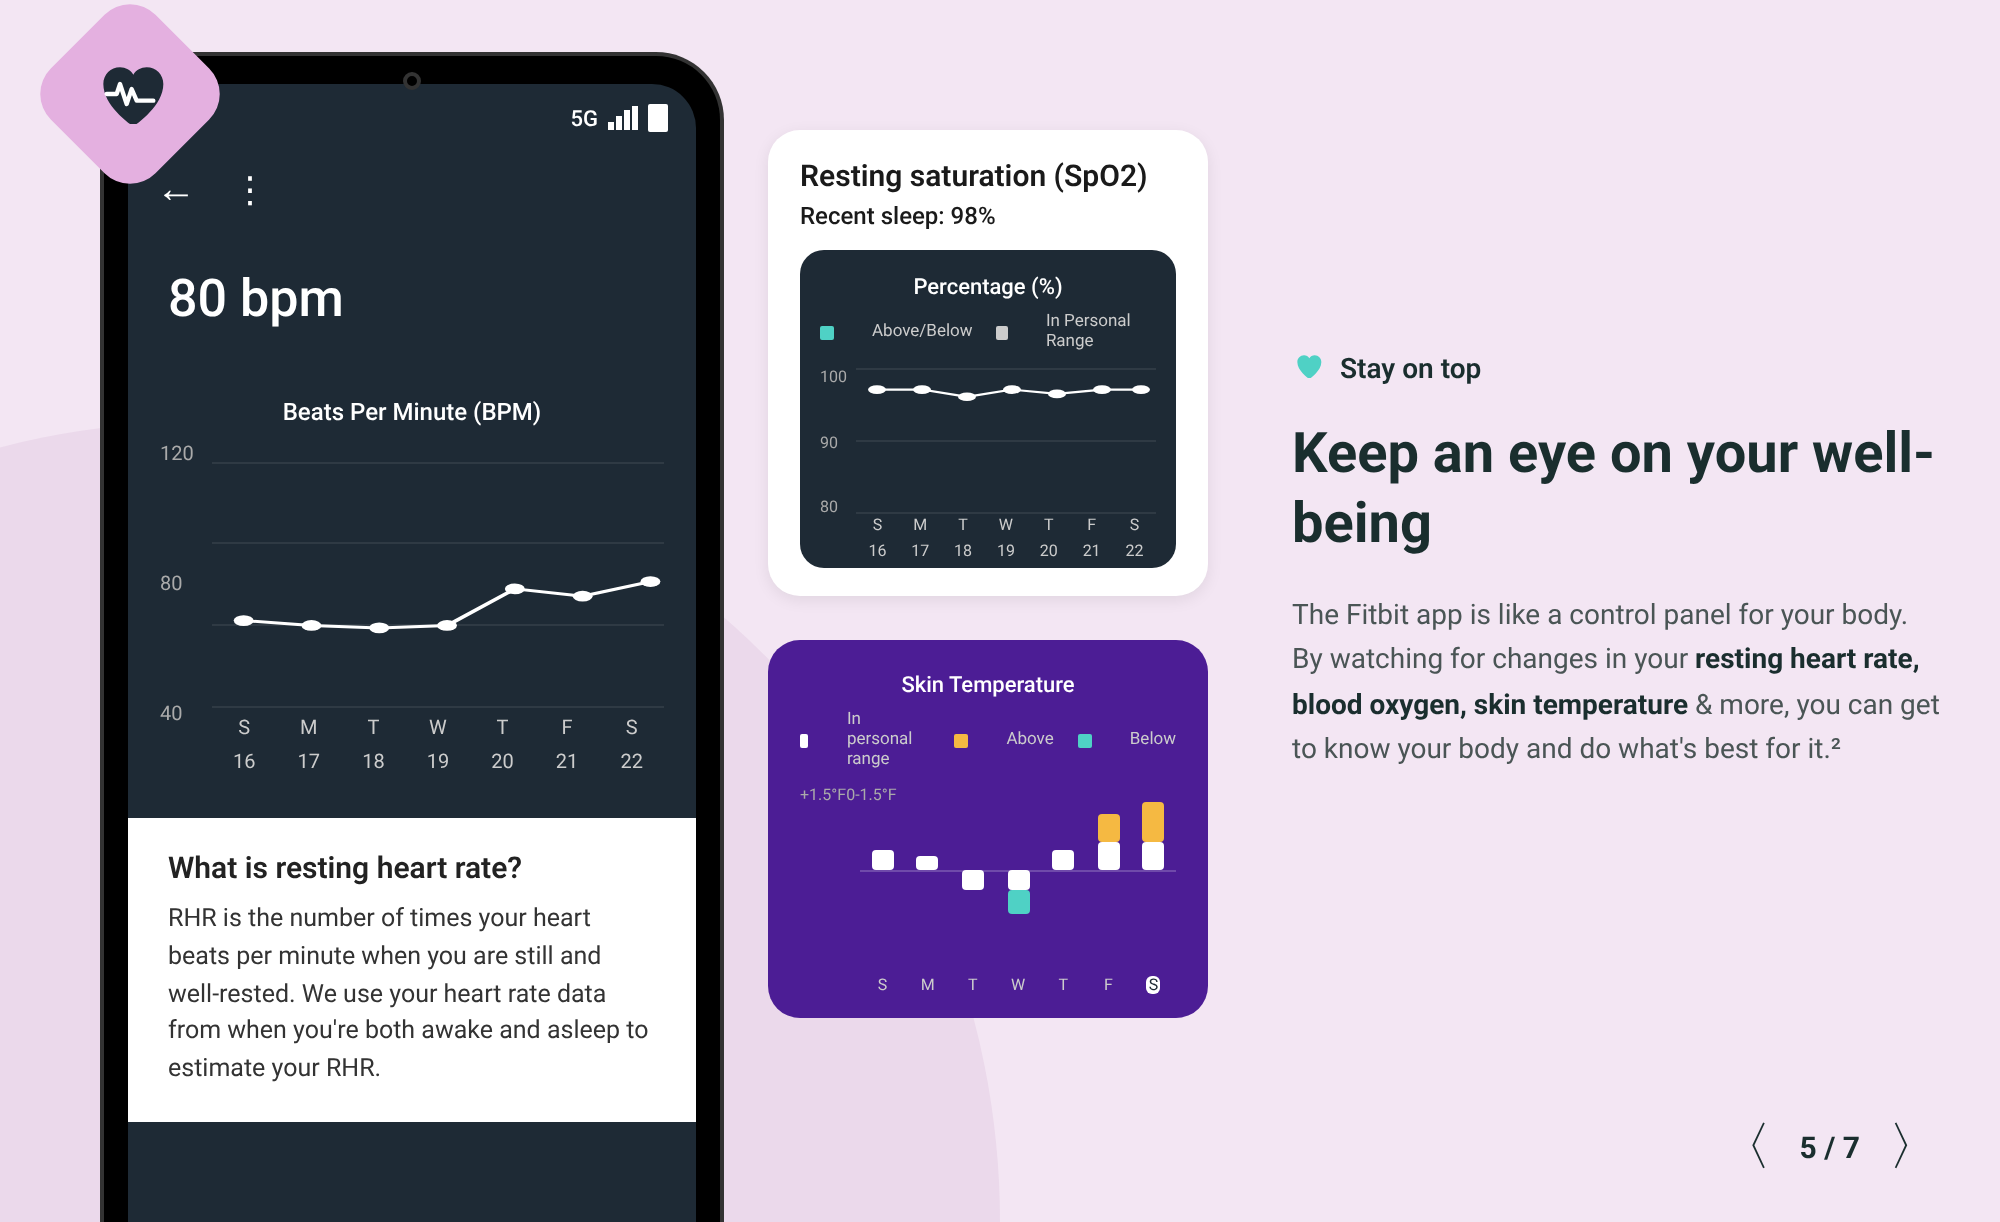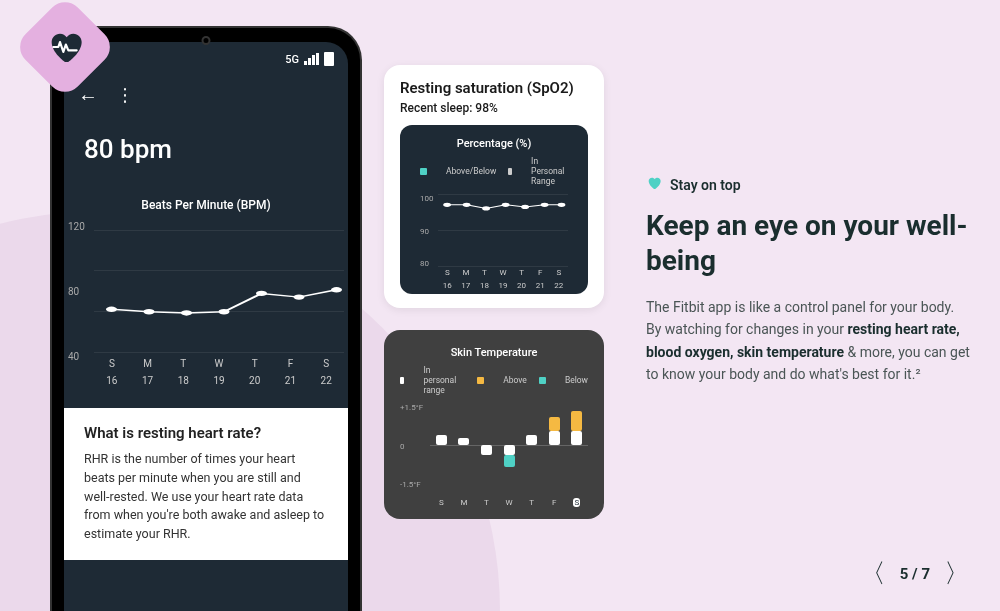--- a/index.html
+++ b/index.html
@@ -15,50 +15,50 @@
 .signal span:nth-child(1){height:4px}.signal span:nth-child(2){height:7px}.signal span:nth-child(3){height:10px}.signal span:nth-child(4){height:12px}
 .battery{width:10px;height:14px;background:#fff;border-radius:1px}
 .app-header{display:flex;align-items:center;padding:10px 14px;color:#fff}
 .back-arrow{font-size:20px;margin-right:18px;cursor:pointer}
 .app-title{font-size:17px;font-weight:500;flex:1}
 .menu-dots{font-size:18px;cursor:pointer}
 .latest-section{padding:16px 20px;color:#fff}
 .latest-label{font-size:11px;letter-spacing:1px;font-weight:500}
 .latest-value{font-size:26px;font-weight:500;margin-top:2px}
 .latest-desc{font-size:13px;line-height:1.5;margin-top:14px;color:#e0e5ea}
-.chart-section{padding:18px 4px;color:#fff}
+.chart-section{padding:18px 16px;color:#fff}
 .chart-title{text-align:center;font-size:12px;font-weight:500;margin-bottom:14px}
 .bpm-chart{position:relative;height:150px}
 .y-axis{position:absolute;left:0;top:0;bottom:20px;display:flex;flex-direction:column;justify-content:space-between;font-size:10px;color:#aaa}
 .y-tick{height:0;display:flex;align-items:center}
 .plot-area{position:absolute;left:26px;right:0;top:4px;bottom:24px}
 .gridline{position:absolute;left:0;right:0;border-top:1px solid rgba(255,255,255,0.08)}
 .line-svg{position:absolute;inset:0;width:100%;height:100%}
 .x-axis{position:absolute;left:26px;right:0;bottom:-10px;display:flex;justify-content:space-between;font-size:10px;color:#ccc;text-align:center}
 .x-tick{flex:1;display:flex;flex-direction:column;gap:6px}
 .info-card{background:#fff;margin:14px 0 0;padding:16px 20px;color:#222}
 .info-title{font-size:15px;font-weight:600;margin-bottom:8px}
 .info-text{font-size:12.5px;line-height:1.5;color:#333}
 .side-cards{position:absolute;left:384px;top:65px;width:220px;display:flex;flex-direction:column;gap:22px}
 .card{background:#fff;border-radius:16px;padding:14px 16px;box-shadow:0 2px 8px rgba(0,0,0,0.08)}
 .card-title{font-size:15px;font-weight:600;color:#1a1a1a}
 .card-sub{font-size:12px;font-weight:500;color:#1a1a1a;margin-top:4px}
-.mini-chart{background:#1e2a35;border-radius:12px;margin-top:10px;padding:12px 20px 10px;color:#fff}
+.mini-chart{background:#1e2a35;border-radius:12px;margin-top:10px;padding:12px 10px 10px;color:#fff}
 .mini-title{text-align:center;font-size:11px;font-weight:500}
 .legend{display:flex;justify-content:center;gap:12px;margin-top:6px;font-size:8.5px;color:#ccc}
 .legend span{display:flex;align-items:center;gap:19px}
 .legend-box{width:7px;height:7px;display:inline-block;border-radius:1px}
 .spo2-plot{position:relative;height:90px;margin-top:8px}
 .spo2-y{position:absolute;left:0;top:0;bottom:16px;display:flex;flex-direction:column;justify-content:space-between;font-size:8px;color:#aaa}
 .spo2-line{position:absolute;left:18px;right:0;top:0;bottom:18px}
 .spo2-x{position:absolute;left:18px;right:0;bottom:-6px;display:flex;justify-content:space-between;font-size:8px;color:#ccc;text-align:center}
 .spo2-x div{flex:1;display:flex;flex-direction:column;gap:4px}
-.temp-card{background:#404040;border-radius:16px;padding:16px;color:#fff}
+.temp-card{background:#4c1d95;border-radius:16px;padding:16px;color:#fff}
 .temp-plot{position:relative;height:100px;margin-top:8px}
-.temp-y{position:absolute;left:0;top:0;bottom:14px;display:flex;flex-direction:column;justify-content:space-between;font-size:8px;color:#aaa}
+.temp-y{position:absolute;left:0;top:0;bottom:14px;display:flex;flex-direction:row;justify-content:space-between;font-size:8px;color:#aaa}
 .temp-bars{position:absolute;left:30px;right:0;top:0;bottom:16px;display:flex;align-items:center;justify-content:space-between}
 .temp-bar-wrap{flex:1;display:flex;justify-content:center;align-items:center;height:100%;position:relative}
 .temp-bar{width:11px;position:absolute;border-radius:2px}
 .temp-x{position:absolute;left:30px;right:0;bottom:-4px;display:flex;justify-content:space-between;font-size:8px;color:#ccc;text-align:center}
 .temp-x div{flex:1}
 .temp-x .hl{background:#fff;color:#1e2a35;border-radius:3px;padding:0 1px}
 .right-panel{position:absolute;left:646px;top:175px;right:30px}
 .eyebrow{display:flex;align-items:center;gap:8px;font-size:14px;font-weight:600;color:#1a2e2e}
 .heart-mini{color:#4fd1c5}
 .headline{font-size:28px;font-weight:700;color:#1a2e2e;line-height:1.25;margin-top:14px}

